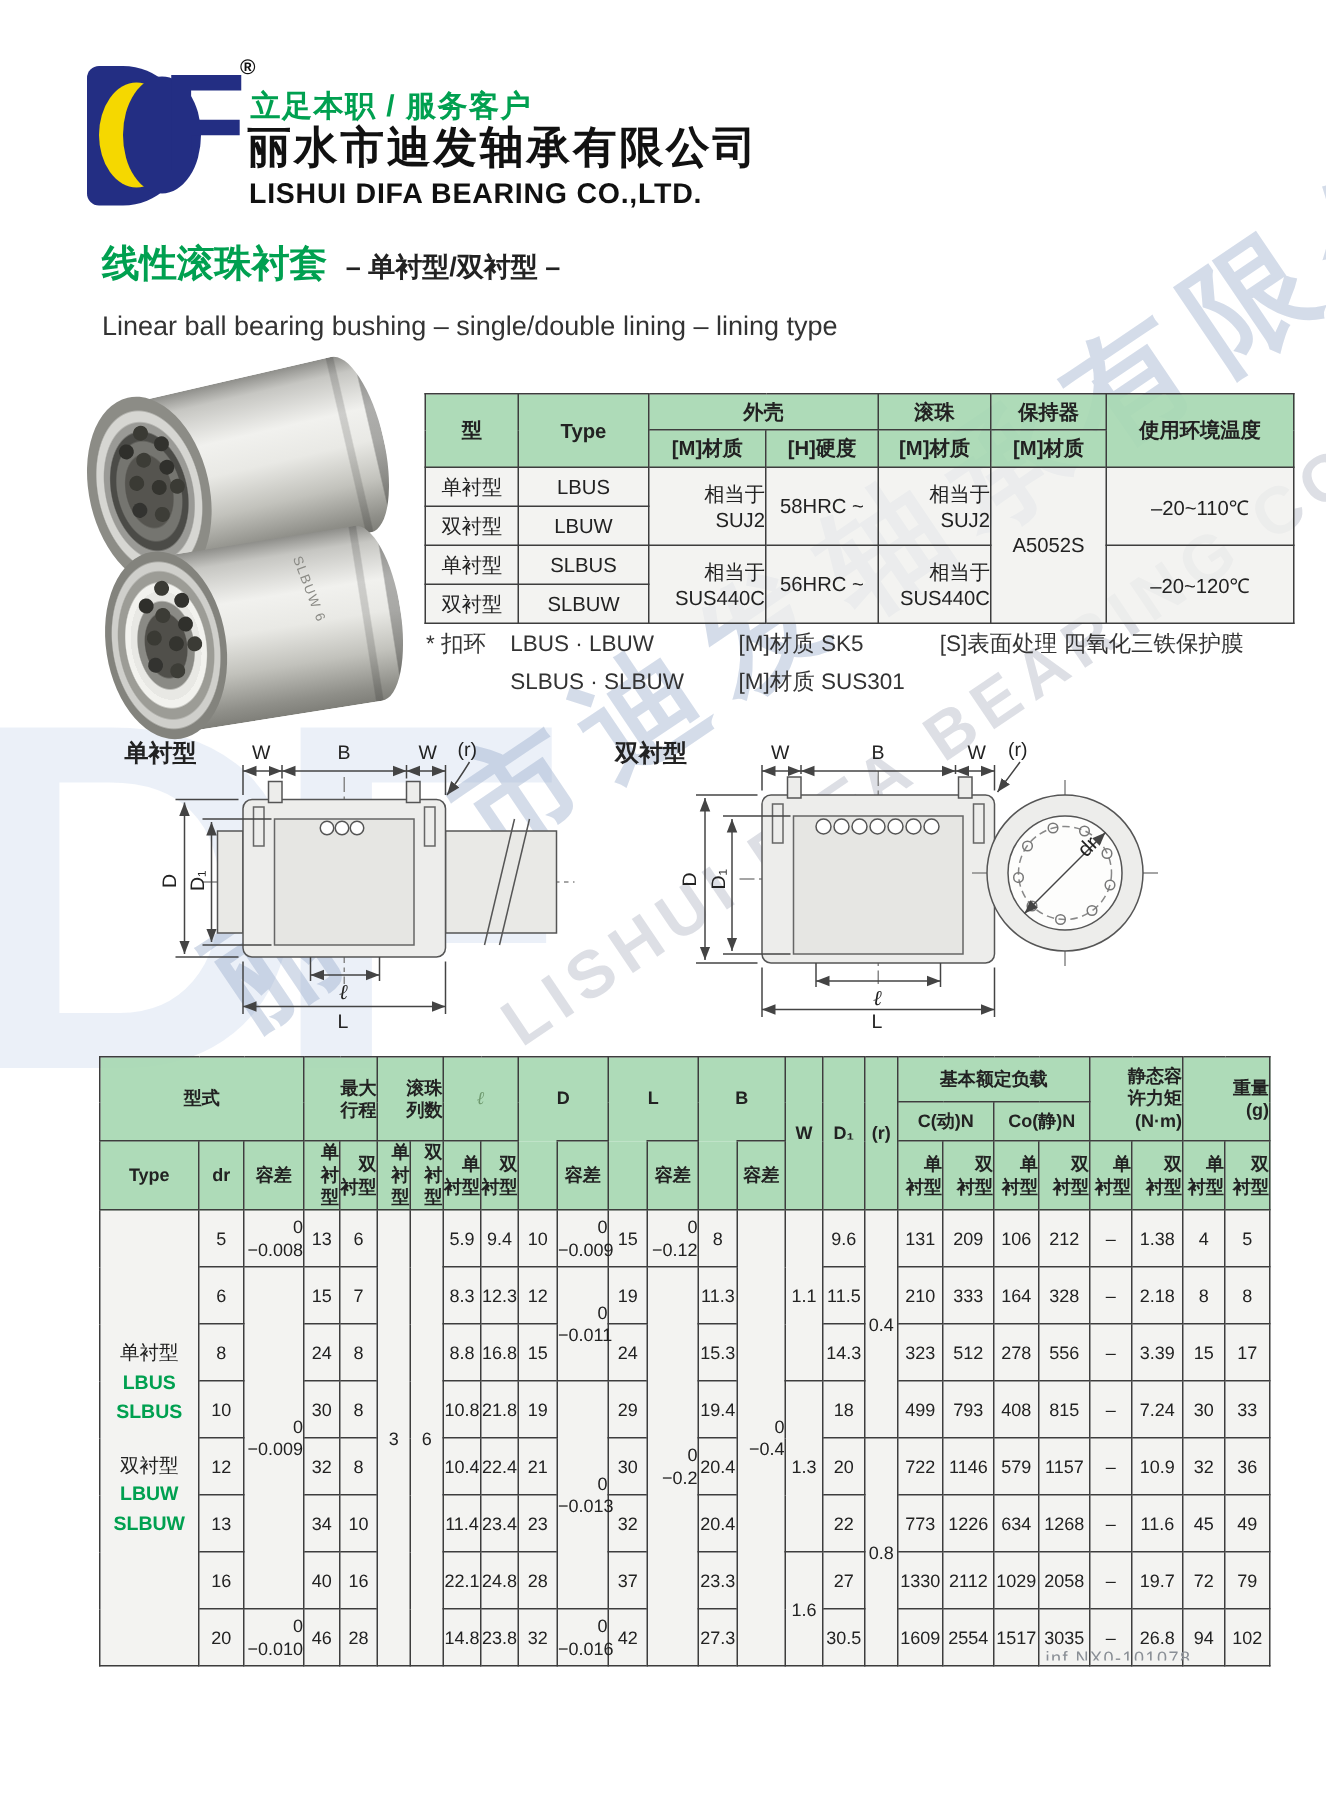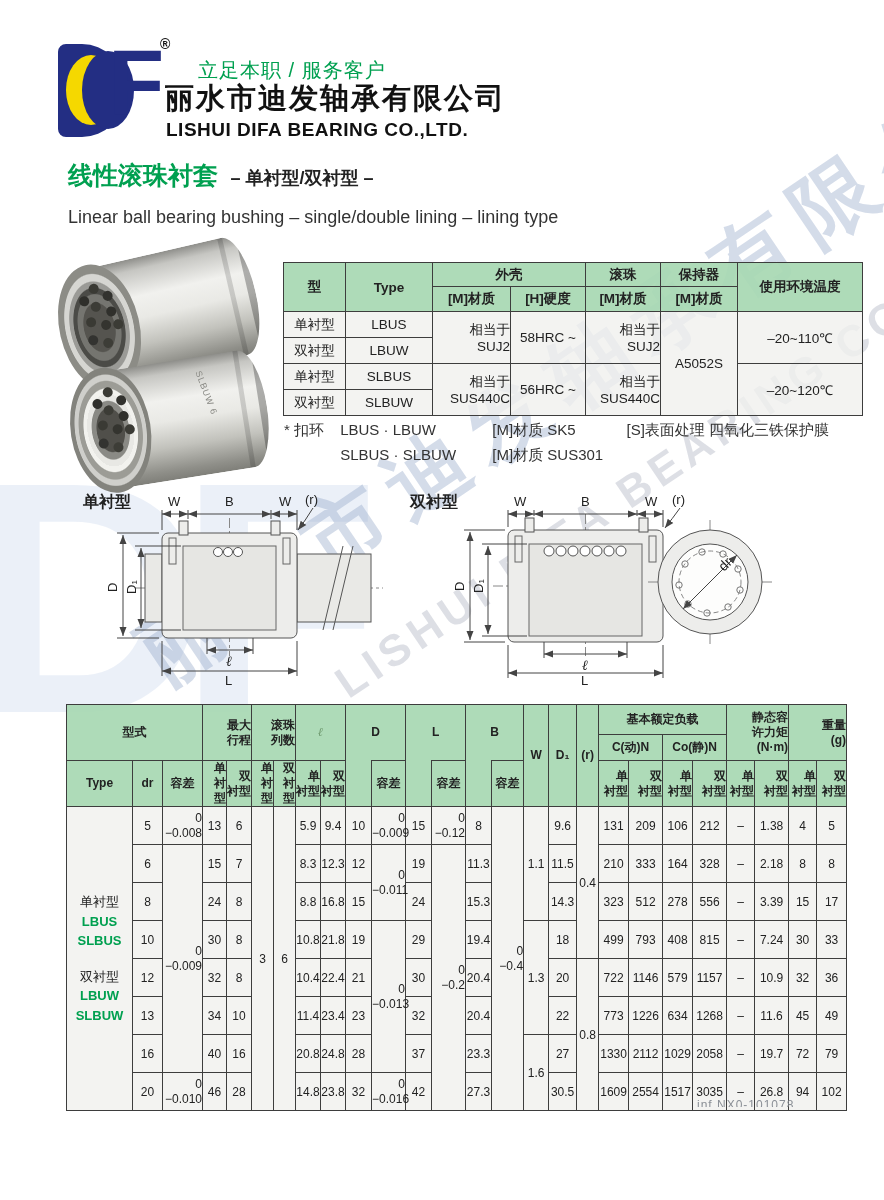--- a/index.html
+++ b/index.html
@@ -15,21 +15,21 @@
   .wm-logo{left:-30px;top:408px;font-size:330px;font-weight:bold;letter-spacing:-30px;
          color:rgba(208,219,238,.42);}
   
   .logo{left:58px;top:44px;width:160px;height:96px;}
   .logo-d{position:absolute;left:0;top:0;width:66px;height:93px;background:#232e83;
           border-radius:8px 42px 42px 8px;}
   .logo-c1{position:absolute;left:8px;top:11px;width:50px;height:70px;background:#f5d800;border-radius:50%;}
   .logo-c2{position:absolute;left:24px;top:7px;width:52px;height:78px;background:#232e83;border-radius:50%;}
   .logo-f{position:absolute;left:50px;top:-14px;font-size:92px;font-weight:bold;color:#232e83;}
   .reg{left:160px;top:36px;font-size:14px;font-weight:bold;color:#111;}
-  .slogan{left:167px;top:57px;font-size:20px;font-weight:normal;color:#00a050;letter-spacing:1px;margin-left:31px;}
+  .slogan{left:167px;top:57px;font-size:20px;font-weight:bold;color:#00a050;letter-spacing:1px;}
   .company-cn{left:165px;top:79px;font-size:29px;font-weight:bold;color:#111;letter-spacing:2px;}
   .company-en{left:166px;top:119px;font-size:19px;font-weight:bold;color:#111;letter-spacing:.5px;}
   
   .t-line{left:68px;top:159px;}
   .t-cn{font-size:25px;font-weight:bold;color:#00a050;}
   .t-sub{font-size:18px;font-weight:bold;color:#222;margin-left:8px;}
   .t-en{left:68px;top:207px;font-size:18px;color:#333;}
   .t-feat{left:68px;top:219px;font-size:15px;font-weight:bold;color:#222;}
   
   table{border-collapse:collapse;table-layout:fixed;}
@@ -564,21 +564,21 @@
       <td>1268</td>
       <td>–</td>
       <td>11.6</td>
       <td>45</td>
       <td>49</td>
     </tr>
     <tr style="height:38px">
       <td>16</td>
       <td>40</td>
       <td>16</td>
-      <td>20.8</td>
+      <td>22.1</td>
       <td>24.8</td>
       <td>28</td>
       <td>37</td>
       <td>23.3</td>
       <td rowspan="2">1.6</td>
       <td>27</td>
       <td>1330</td>
       <td>2112</td>
       <td>1029</td>
       <td>2058</td>

